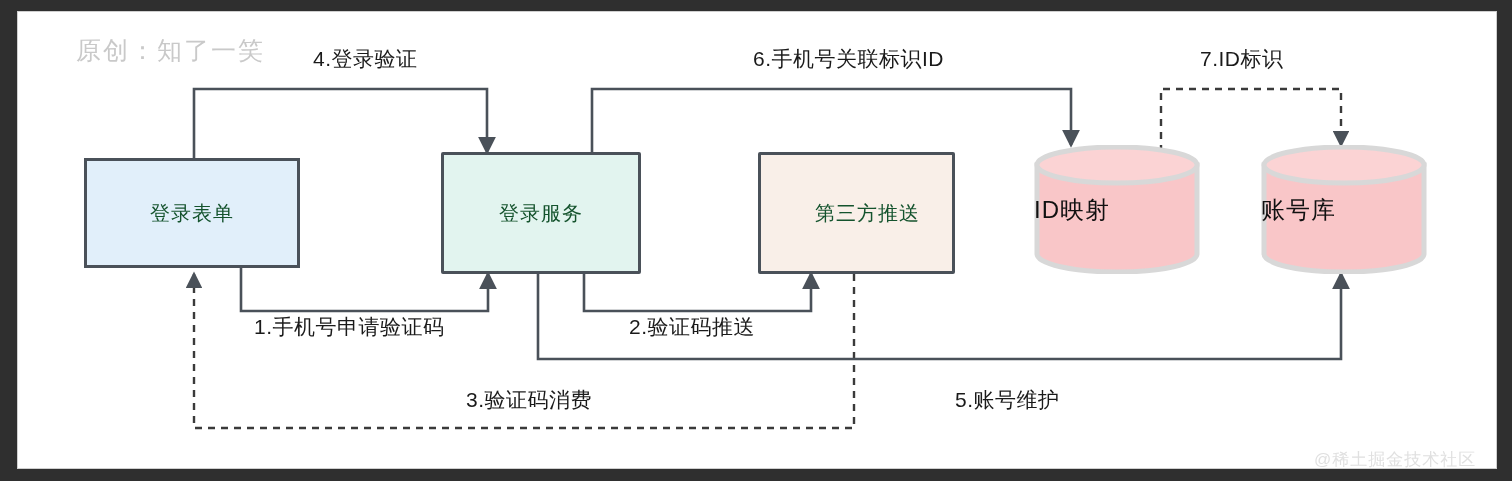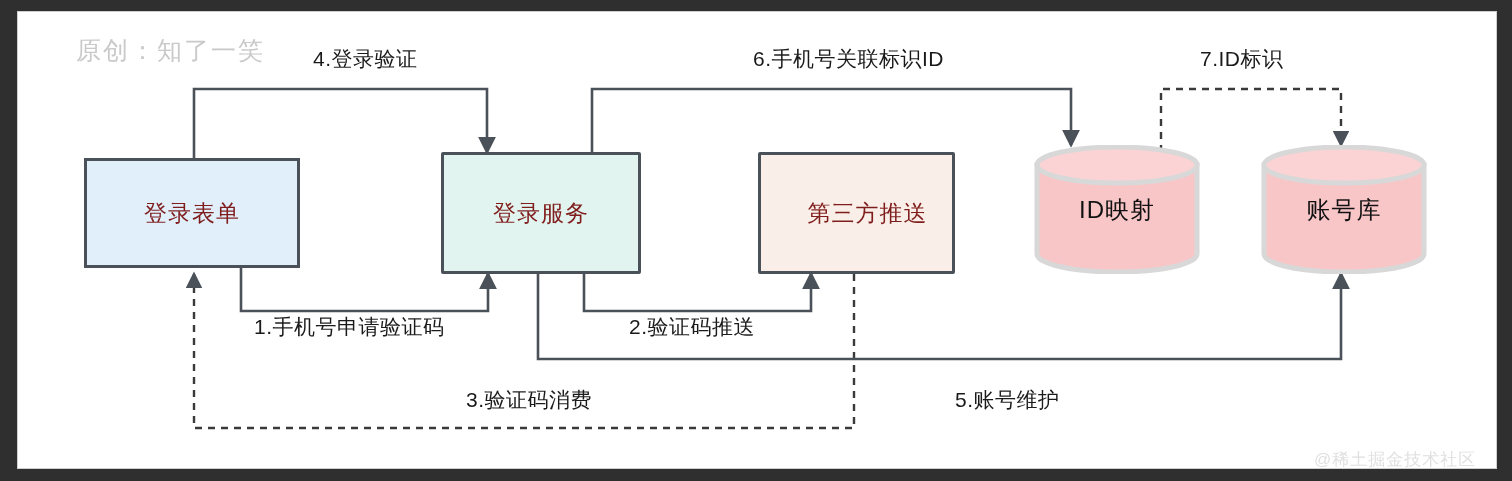--- a/index.html
+++ b/index.html
@@ -15,37 +15,37 @@
     background:#ffffff;
     border:1px solid #cfcfcf;
     overflow:hidden;
   }
   #canvas{position:absolute;left:0;top:0;width:1478px;height:456px;}
   svg.wires{position:absolute;left:0;top:0;width:1478px;height:456px;pointer-events:none;}
 
   .node{position:absolute;box-sizing:border-box;display:flex;align-items:center;justify-content:center;}
   .node .lbl{
     font-family:"Liberation Sans","DejaVu Sans",sans-serif;
-    font-size:23px;color:#7f1d1d;letter-spacing:1px;white-space:nowrap;
+    font-size:20px;color:#14532d;letter-spacing:1px;white-space:nowrap;
   }
   .rect{
     border:3px solid #4a5159;
     background:#e1effa;
   }
   .rrect{
     border:3px solid #4a5159;
     border-radius:2px;
   }
   .mint{background:#e2f4ef;}
   .cream{background:#f9efe8;padding-left:22px;}
 
   .cyl{position:absolute;}
   .cyl .lbl{
     position:absolute;left:0;right:0;top:50%;transform:translateY(-50%);
-    text-align:center;font-size:24px;color:#111;letter-spacing:1px;
+    font-size:24px;color:#111;letter-spacing:1px;
     font-family:"Liberation Sans","DejaVu Sans",sans-serif;z-index:3;
   }
 
   .edge-label{
     position:absolute;white-space:nowrap;
     font-family:"Liberation Sans","DejaVu Sans",sans-serif;
     font-size:21px;color:#1a1a1a;letter-spacing:.5px;
   }
 
   .wm{

